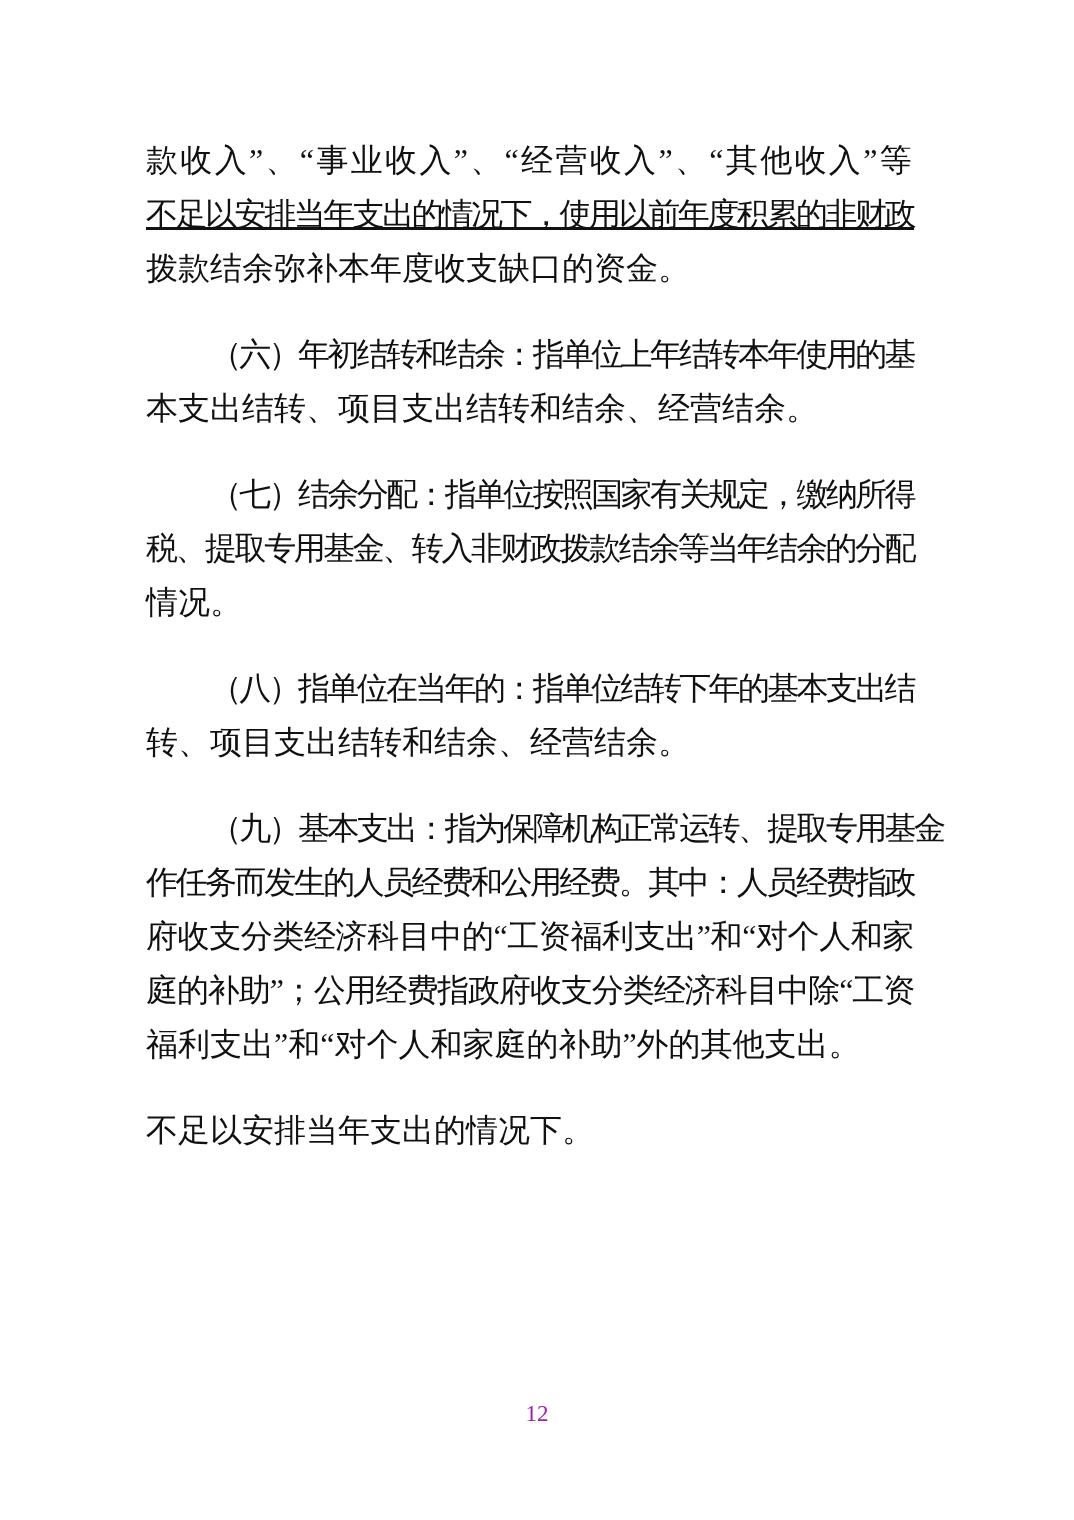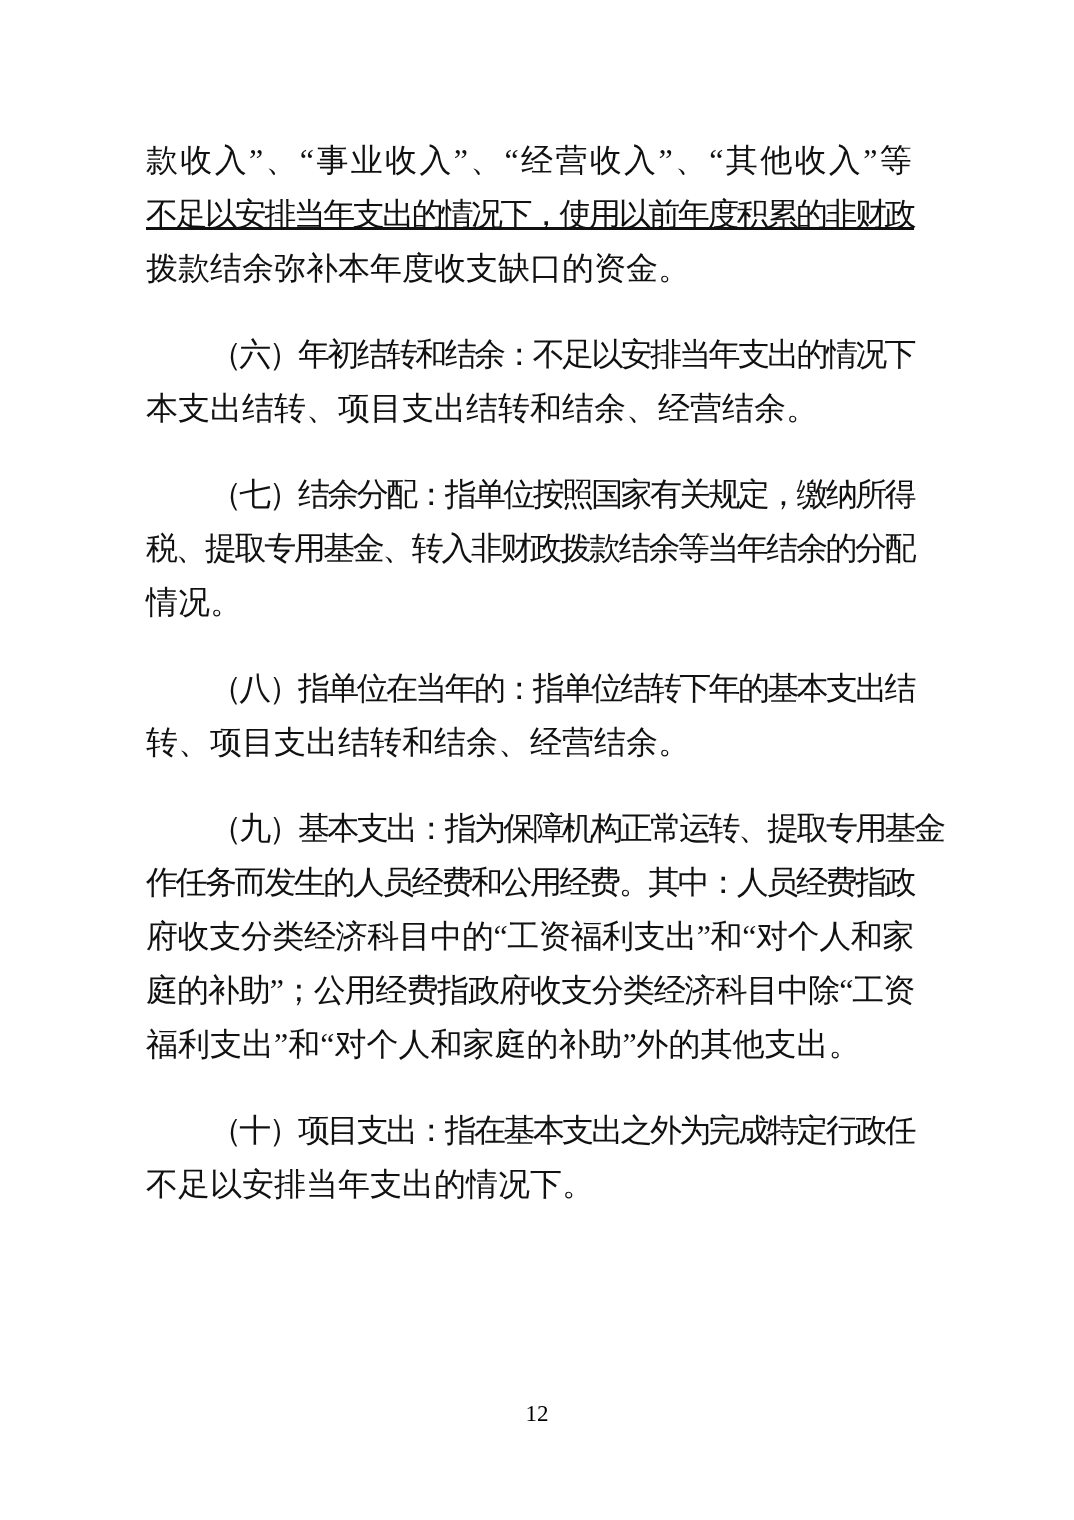--- a/index.html
+++ b/index.html
@@ -40,53 +40,52 @@
   .page-footer {
     position: absolute;
     top: 1400px;
     left: 0;
     width: 1074px;
     text-align: center;
   }
   .page-number {
     font-size: 23px;
     line-height: 28px;
-    color: #000000;
+    color: #a21caf;
   }
 </style>
 </head>
 <body>
 
 <main class="doc-body">
     <div class="para">
       <div class="line" style="letter-spacing: 2.33px;">款收入”、“事业收入”、“经营收入”、“其他收入”等</div>
       <div class="line" style="letter-spacing: -2.46px; text-decoration: underline;">不足以安排当年支出的情况下，使用以前年度积累的非财政</div>
       <div class="line">拨款结余弥补本年度收支缺口的资金。</div>
     </div>
     <div class="para">
-      <div class="line indent" style="letter-spacing: -2.67px;">（六）年初结转和结余：不足以安排当年支出的情况下</div>
+      <div class="line indent" style="letter-spacing: -2.67px;">（六）年初结转和结余：指单位上年结转本年使用的基</div>
       <div class="line">本支出结转、项目支出结转和结余、经营结余。</div>
     </div>
     <div class="para">
       <div class="line indent" style="letter-spacing: -2.67px;">（七）结余分配：指单位按照国家有关规定，缴纳所得</div>
       <div class="line" style="letter-spacing: -2.46px;">税、提取专用基金、转入非财政拨款结余等当年结余的分配</div>
       <div class="line">情况。</div>
     </div>
     <div class="para">
       <div class="line indent" style="letter-spacing: -2.67px;">（八）指单位在当年的：指单位结转下年的基本支出结</div>
       <div class="line">转、项目支出结转和结余、经营结余。</div>
     </div>
     <div class="para">
       <div class="line indent" style="letter-spacing: -2.67px;">（九）基本支出：指为保障机构正常运转、提取专用基金</div>
       <div class="line" style="letter-spacing: -2.46px;">作任务而发生的人员经费和公用经费。其中：人员经费指政</div>
       <div class="line" style="letter-spacing: -0.41px;">府收支分类经济科目中的“工资福利支出”和“对个人和家</div>
       <div class="line" style="letter-spacing: -1.09px;">庭的补助”；公用经费指政府收支分类经济科目中除“工资</div>
       <div class="line">福利支出”和“对个人和家庭的补助”外的其他支出。</div>
     </div>
     <div class="para">
-      <div class="line indent" style="letter-spacing: -2.67px;">（十）项目支出：指在基本支出之外为完成特定行政任</div>
       <div class="line">不足以安排当年支出的情况下。</div>
     </div>
   </main>
 
 <footer class="page-footer">
   <span class="page-number">12</span>
 </footer>
 
 </body></html>

